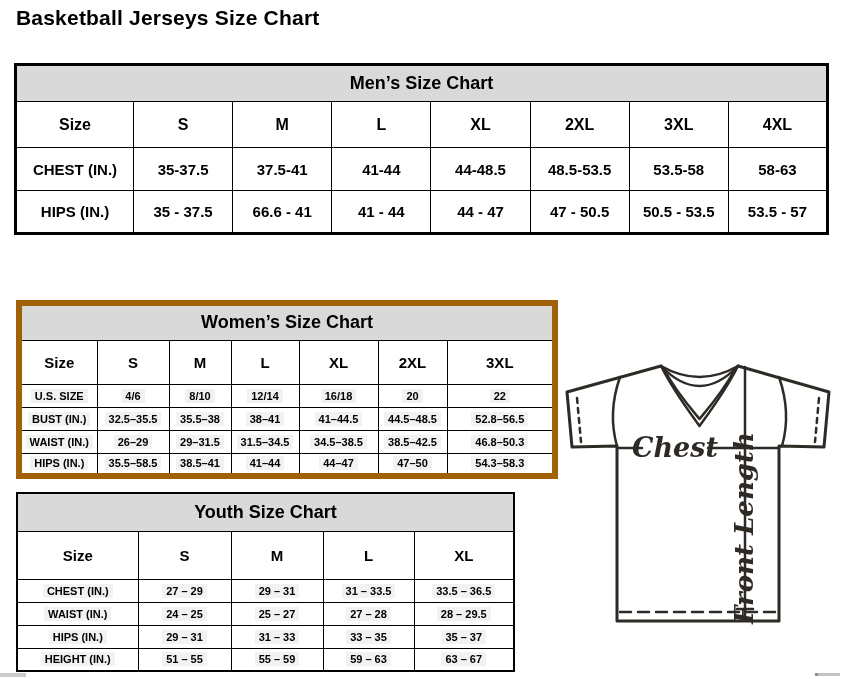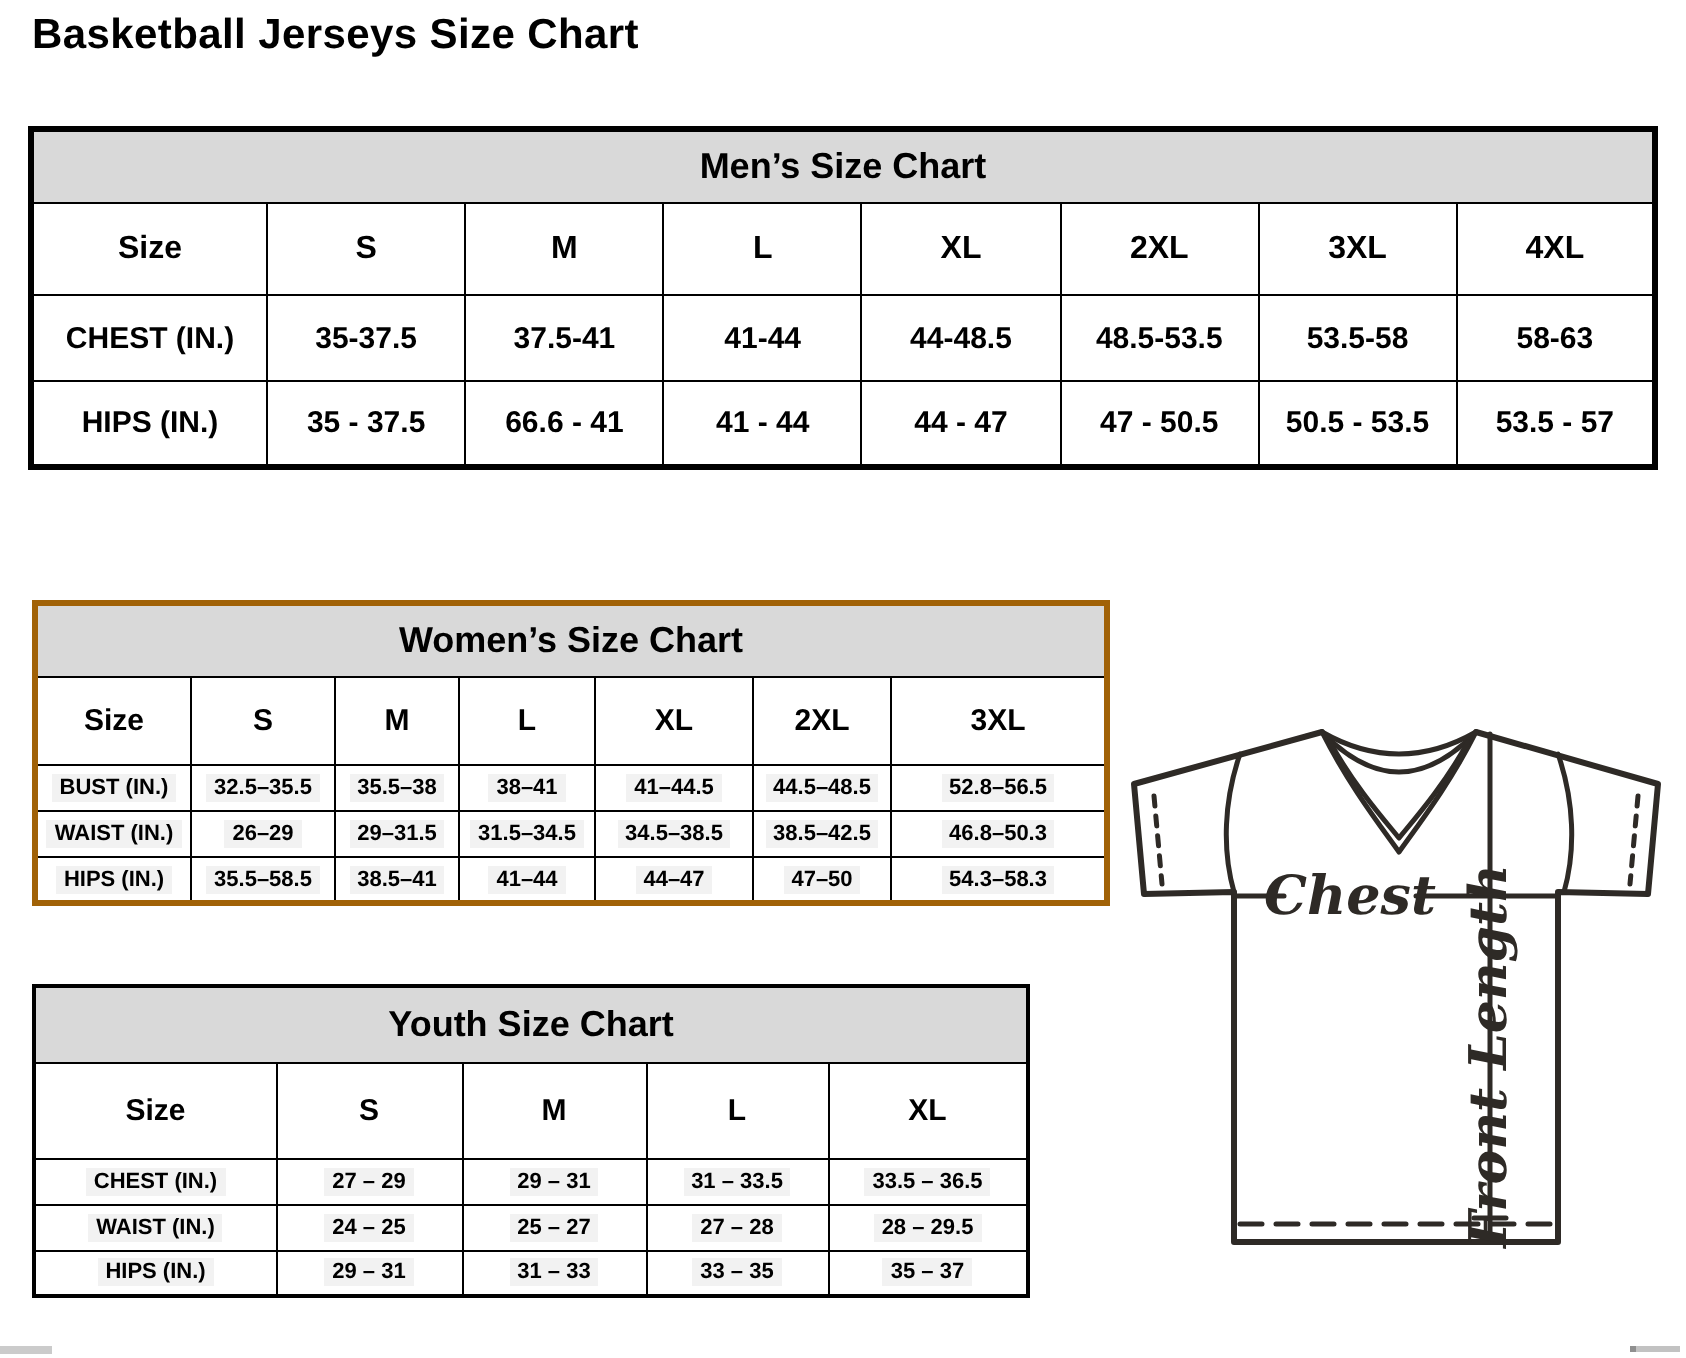--- a/index.html
+++ b/index.html
@@ -24,21 +24,21 @@
   }
   tr.chart-title th { background:#d9d9d9; font-size:18px; }
 
   
   table.men { left:14px; top:63px; width:815px; border:3px solid #000; }
   table.men tr.chart-title th { height:37px; }
   table.men tr.size-row th { height:46px; font-size:16px; }
   table.men tr.data-row th, table.men tr.data-row td { height:43px; font-size:15px; }
 
   
-  table.women { left:16px; top:300px; width:536px; border:3px solid #a16207; }
+  table.women { left:16px; top:300px; width:536px; border:6px solid #a16207; }
   table.women tr.chart-title th { height:37px; }
   table.women tr.size-row th { height:44px; font-size:15px; }
   table.women tr.data-row th, table.women tr.data-row td { height:23px; font-size:11px; }
 
   
   table.youth { left:16px; top:492px; width:497px; border:2px solid #000; }
   table.youth tr.chart-title th { height:38px; }
   table.youth tr.size-row th { height:48px; font-size:15px; }
   table.youth tr.data-row th, table.youth tr.data-row td { height:23px; font-size:11px; }
 
@@ -127,20 +127,29 @@
       <tr class="size-row">
         <th>Size</th>
         <th>S</th>
         <th>M</th>
         <th>L</th>
         <th>XL</th>
         <th>2XL</th>
         <th>3XL</th>
       </tr>
       <tr class="data-row">
+        <th><span class="hl">U.S. SIZE</span></th>
+        <td><span class="hl">4/6</span></td>
+        <td><span class="hl">8/10</span></td>
+        <td><span class="hl">12/14</span></td>
+        <td><span class="hl">16/18</span></td>
+        <td><span class="hl">20</span></td>
+        <td><span class="hl">22</span></td>
+      </tr>
+      <tr class="data-row">
         <th><span class="hl">BUST (IN.)</span></th>
         <td><span class="hl">32.5–35.5</span></td>
         <td><span class="hl">35.5–38</span></td>
         <td><span class="hl">38–41</span></td>
         <td><span class="hl">41–44.5</span></td>
         <td><span class="hl">44.5–48.5</span></td>
         <td><span class="hl">52.8–56.5</span></td>
       </tr>
       <tr class="data-row">
         <th><span class="hl">WAIST (IN.)</span></th>
@@ -196,20 +205,27 @@
         <td><span class="hl">27 – 28</span></td>
         <td><span class="hl">28 – 29.5</span></td>
       </tr>
       <tr class="data-row">
         <th><span class="hl">HIPS (IN.)</span></th>
         <td><span class="hl">29 – 31</span></td>
         <td><span class="hl">31 – 33</span></td>
         <td><span class="hl">33 – 35</span></td>
         <td><span class="hl">35 – 37</span></td>
       </tr>
+      <tr class="data-row">
+        <th><span class="hl">HEIGHT (IN.)</span></th>
+        <td><span class="hl">51 – 55</span></td>
+        <td><span class="hl">55 – 59</span></td>
+        <td><span class="hl">59 – 63</span></td>
+        <td><span class="hl">63 – 67</span></td>
+      </tr>
     </tbody>
   </table>
 
   <svg id="jersey" viewBox="0 0 280 266" xmlns="http://www.w3.org/2000/svg">
     <g stroke="#2e2a26" fill="none" stroke-linejoin="round" stroke-linecap="round">
 
       <path stroke-width="3" d="
         M 103,6
         L 9,32
         L 14,87

